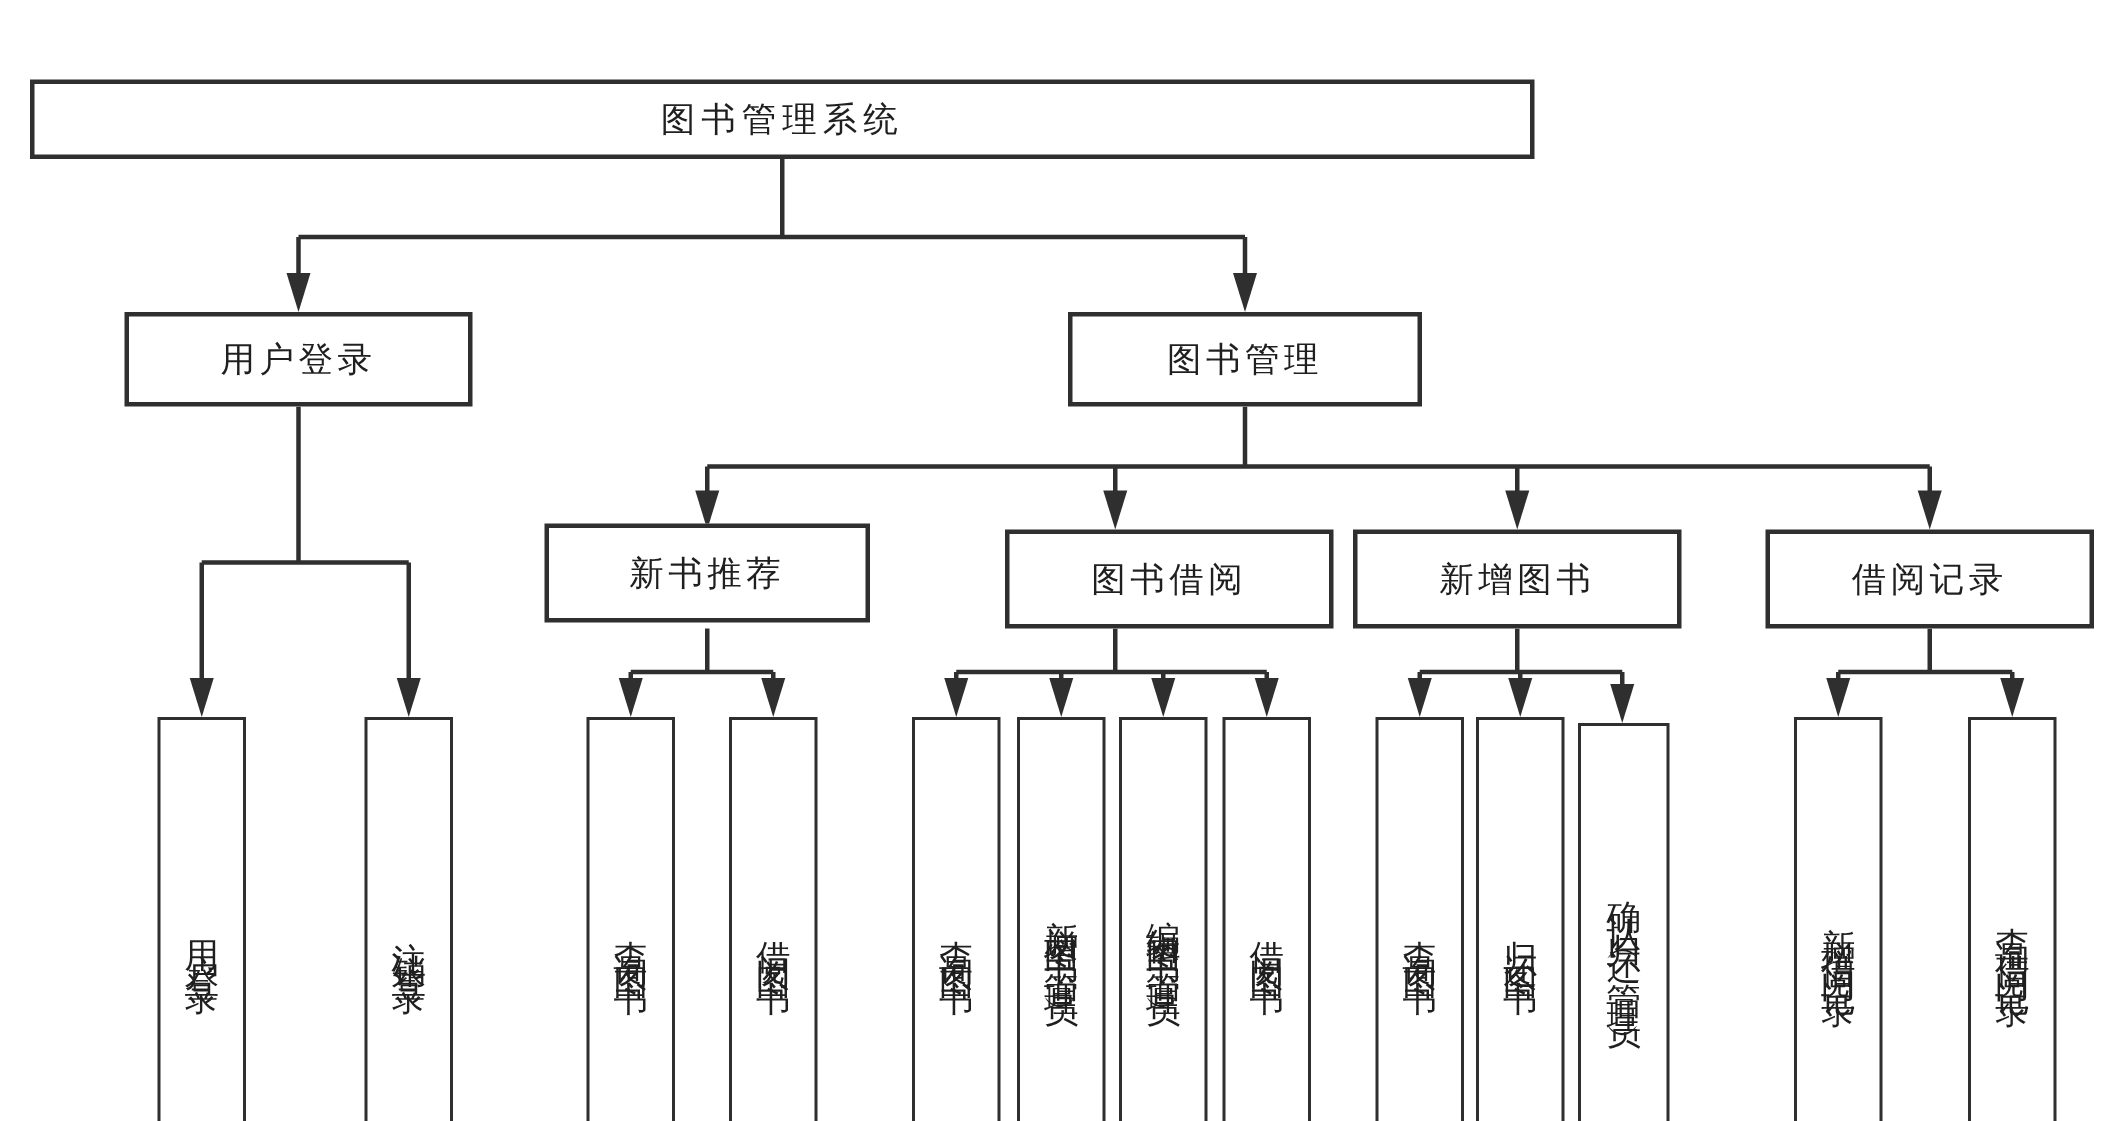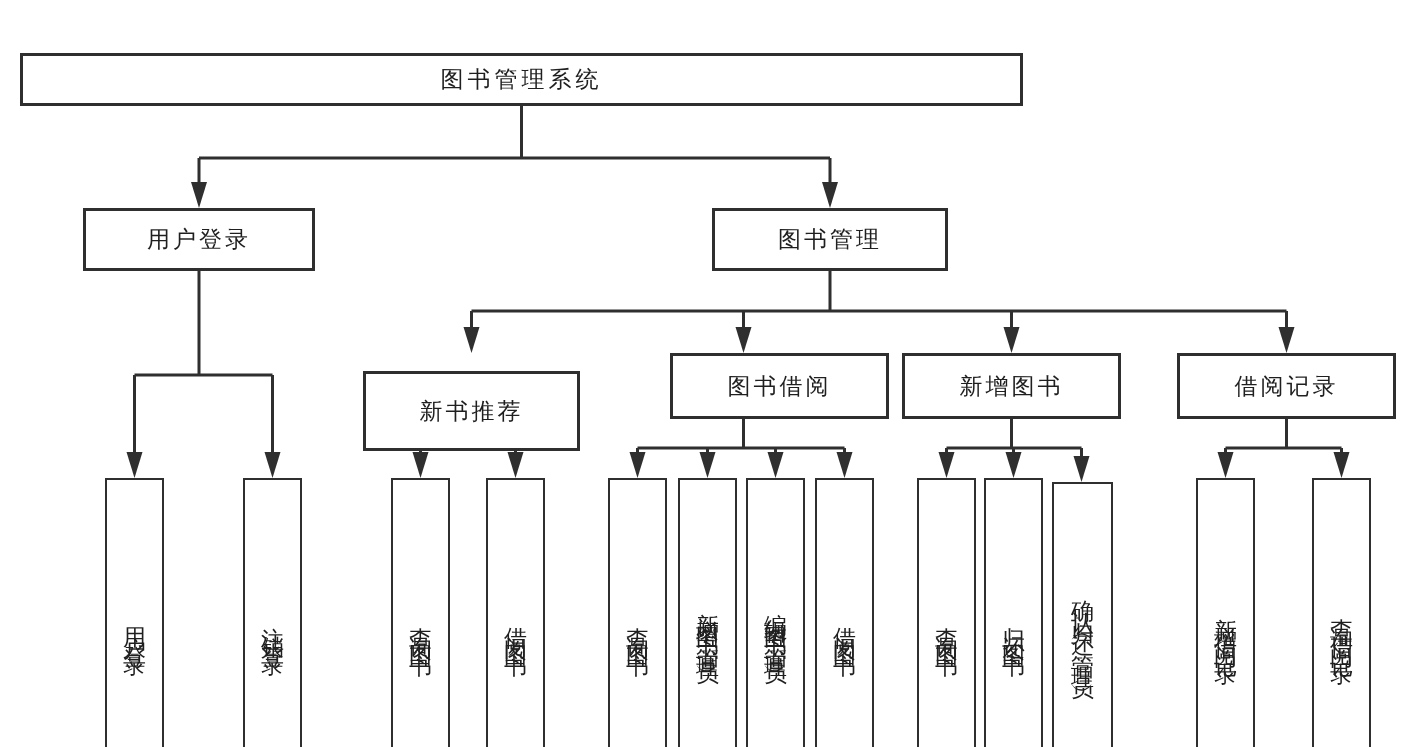--- a/index.html
+++ b/index.html
@@ -111,21 +111,21 @@
     <span class="hlabel">图书管理系统</span>
   </div>
 
   <div class="box" style="left:83px; top:168px; width:232px; height:63px;">
     <span class="hlabel">用户登录</span>
   </div>
   <div class="box" style="left:712px; top:168px; width:236px; height:63px;">
     <span class="hlabel">图书管理</span>
   </div>
 
-  <div class="box" style="left:363px; top:331px; width:217px; height:80px;">
+  <div class="box" style="left:363px; top:309px; width:217px; height:66px;">
     <span class="hlabel">新书推荐</span>
   </div>
   <div class="box" style="left:670px; top:313px; width:219px; height:66px;">
     <span class="hlabel">图书借阅</span>
   </div>
   <div class="box" style="left:902px; top:313px; width:219px; height:66px;">
     <span class="hlabel">新增图书</span>
   </div>
   <div class="box" style="left:1177px; top:313px; width:219px; height:66px;">
     <span class="hlabel">借阅记录</span>

